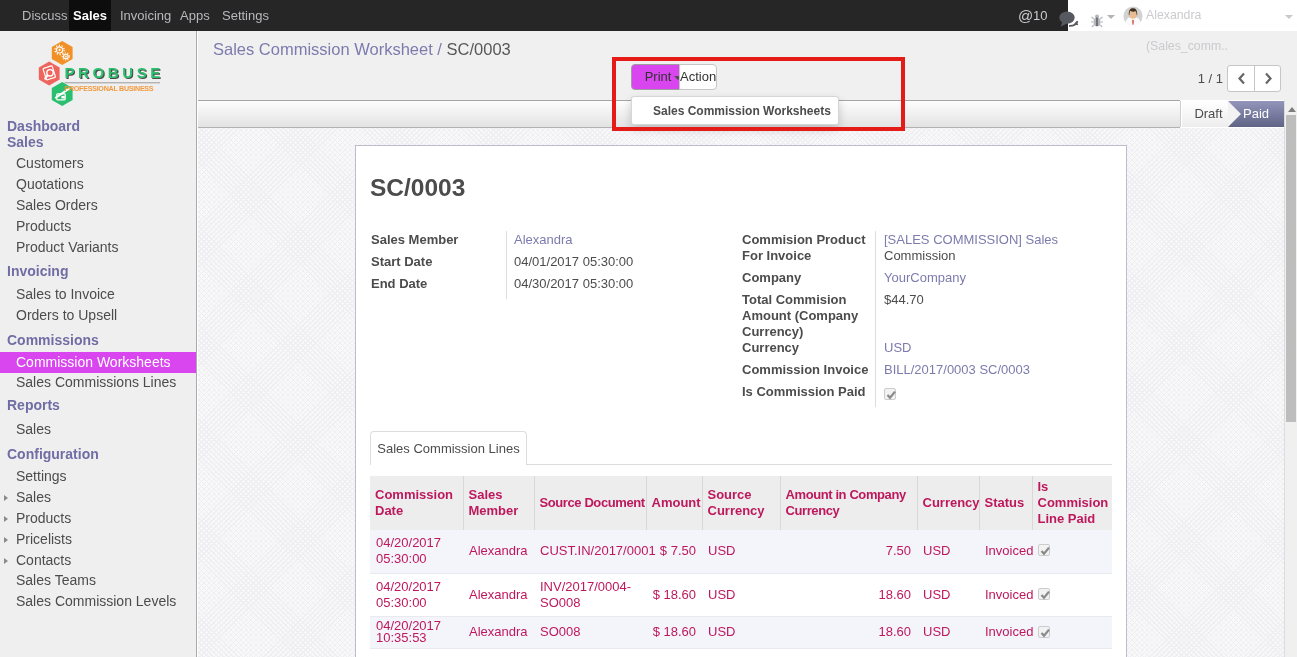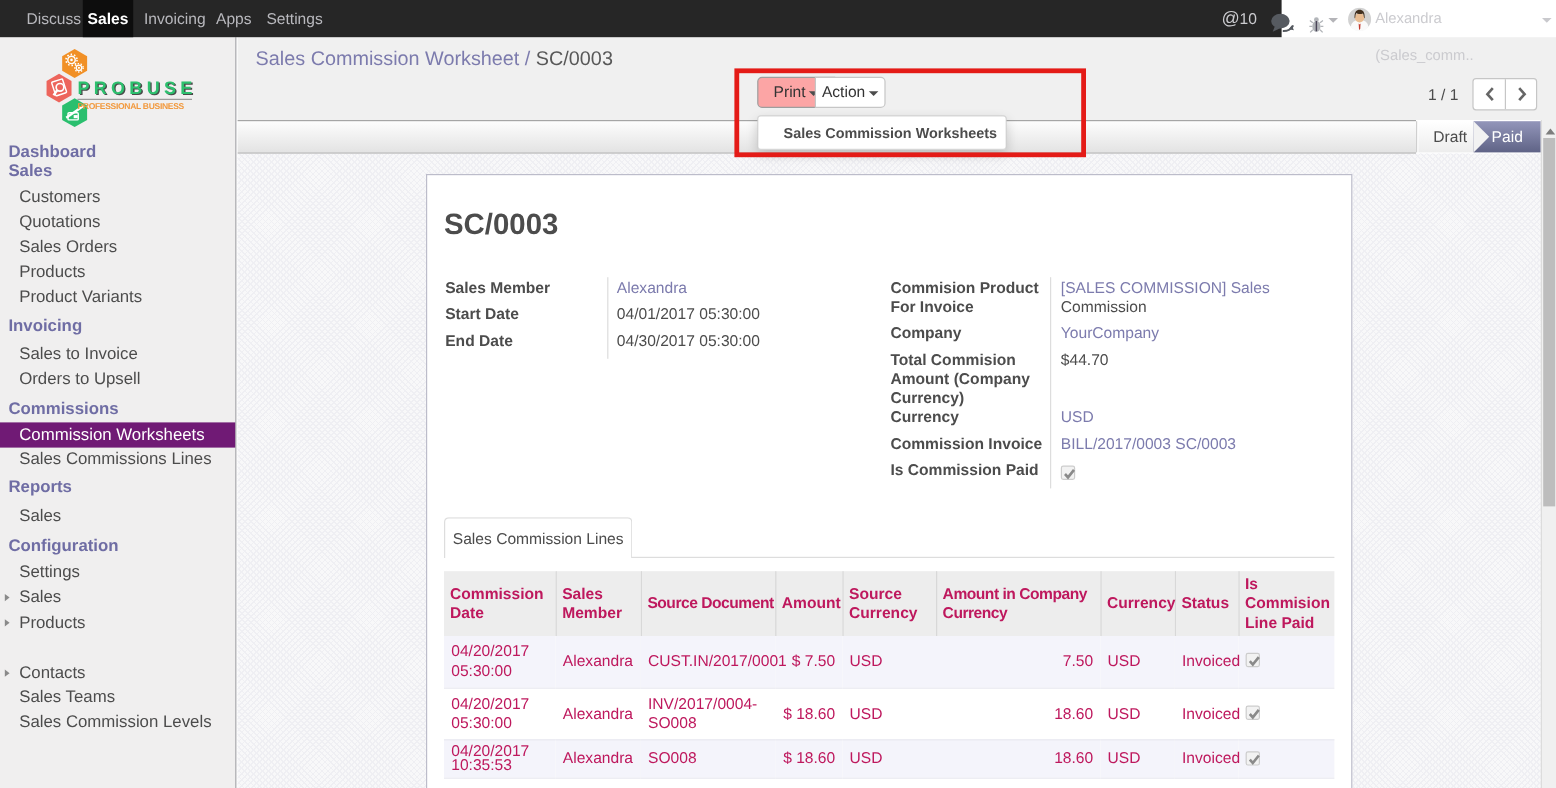--- a/index.html
+++ b/index.html
@@ -8,34 +8,34 @@
 
 #topbar{position:absolute;left:0;top:0;width:1068px;height:31px;background:#262626;z-index:50}
 .titem{position:absolute;top:0;height:31px;line-height:31px;font-size:13px;color:#b8b8bd}
 .titem.active{background:#0d0d0d;color:#fff;font-weight:bold;text-align:center}
 .sys{position:absolute;top:0;height:31px;line-height:31px;color:#cbcbcf;font-size:13px}
 .caret{display:inline-block;width:0;height:0;border-left:4.5px solid transparent;border-right:4.5px solid transparent;border-top:4.5px solid #b4b4b8;vertical-align:middle}
 
 #sidebar{position:absolute;left:0;top:31px;width:197px;height:626px;background:#f0efef;border-right:1px solid #ababaf;z-index:10}
 .shead{position:absolute;left:0;width:196px;height:21px;line-height:21px;padding-left:7px;font-size:14px;font-weight:bold;color:#6f6da4}
 .sitem{position:absolute;left:0;width:196px;height:21px;line-height:21px;padding-left:16px;font-size:14px;color:#4c4c4c;white-space:nowrap}
-.sitem.sel{background:#701a75;color:#fff}
+.sitem.sel{background:#d946ef;color:#fff}
 .sarrow{position:absolute;left:4px;top:7.5px;width:0;height:0;border-top:3px solid transparent;border-bottom:3px solid transparent;border-left:4px solid #8a8a8a}
 
 #cp{position:absolute;left:198px;top:31px;width:1099px;height:69px;background:#f0f0f0;z-index:5}
 #breadcrumb{position:absolute;left:15px;top:9px;font-size:16.5px;color:#7c7bad;white-space:nowrap}
 #breadcrumb .bc-active{color:#585858}
 #statusbar{position:absolute;left:198px;top:100px;width:982px;height:28px;background:linear-gradient(#fdfdfd,#e3e3e3);border-top:1px solid #a5a5a5;border-bottom:1px solid #b2b2b2;z-index:5}
 #content{position:absolute;left:198px;top:128px;width:1086px;height:529px;background-color:#f8f8f9;background-image:repeating-linear-gradient(45deg,#efeff3 0,#efeff3 1px,transparent 1px,transparent 3.5px),repeating-linear-gradient(135deg,#efeff3 0,#efeff3 1px,transparent 1px,transparent 3.5px);z-index:1}
 
 .btn{position:absolute;height:26px;line-height:24px;font-size:13px;color:#333;text-align:center;border:1px solid #c6c6c6;background:#fff;z-index:6}
-#btn-print{left:631px;top:64px;width:65px;border-radius:4px 0 0 4px;background:#fca5a5;border-color:#9e9e9e}
-#btn-action{left:679px;top:64px;width:59px;border-radius:0 4px 4px 0}
+#btn-print{left:631px;top:64px;width:65px;border-radius:4px 0 0 4px;background:#d946ef;border-color:#9e9e9e}
+#btn-action{left:679px;top:64px;width:38px;border-radius:0 4px 4px 0}
 .bcaret{display:inline-block;width:0;height:0;border-left:4px solid transparent;border-right:4px solid transparent;border-top:4px solid #4c4c4c;vertical-align:middle;margin-left:3px}
-#pager-num{position:absolute;left:1190px;top:71px;width:33px;text-align:left;font-size:13px;color:#4c4c4c;z-index:6}
+#pager-num{position:absolute;left:1190px;top:71px;width:33px;text-align:right;font-size:13px;color:#4c4c4c;z-index:6}
 #pager-btns{position:absolute;left:1227px;top:65px;width:54px;height:27px;background:#fff;border:1px solid #c6c6c6;border-radius:3px;z-index:6}
 #pager-btns .half{position:absolute;top:0;width:27px;height:25px;text-align:center}
 
 #dropdown{position:absolute;left:631px;top:96px;width:208px;height:29px;background:#fff;border:1px solid rgba(0,0,0,.16);border-radius:3px;box-shadow:0 4px 10px rgba(0,0,0,.18);z-index:40;line-height:28px;padding-left:21px;font-size:12px;font-weight:bold;color:#4c4c4c;white-space:nowrap}
 
 #redbox{position:absolute;left:612px;top:57px;width:293px;height:74px;border:4px solid #e41b17;z-index:60}
 
 .st-sep{position:absolute;left:982px;top:0;width:1px;height:26px;background:#cfcfcf}
 .st-draft{position:absolute;left:984px;top:0;width:46px;height:26px;line-height:26px;text-align:center;text-indent:7px;font-size:13px;color:#4c4c4c;background:linear-gradient(#fff,#ededed)}
 .st-arrow{position:absolute;left:1030px;top:0;width:0;height:0;border-top:13px solid transparent;border-bottom:13px solid transparent;border-left:13px solid #f2f2f2;z-index:2}
@@ -160,20 +160,21 @@
   <div class="sitem" style="top:253px">Sales to Invoice</div>
   <div class="shead" style="top:299px">Commissions</div>
   <div class="sitem sel" style="top:321px">Commission Worksheets</div>
   <div class="sitem" style="top:341px">Sales Commissions Lines</div>
   <div class="shead" style="top:364px">Reports</div>
   <div class="sitem" style="top:388px">Sales</div>
   <div class="shead" style="top:413px">Configuration</div>
   <div class="sitem" style="top:435px">Settings</div>
   <div class="sitem" style="top:456px">Sales<span class="sarrow"></span></div>
   <div class="sitem" style="top:477px">Products<span class="sarrow"></span></div>
+  <div class="sitem" style="top:498px">Pricelists<span class="sarrow"></span></div>
   <div class="sitem" style="top:519px">Contacts<span class="sarrow"></span></div>
   <div class="sitem" style="top:560px">Sales Commission Levels</div>
   <div class="sitem" style="top:539px">Sales Teams</div>
 </div>
 
 <div id="cp">
   <div id="breadcrumb">Sales Commission Worksheet / <span class="bc-active"> SC/0003</span></div>
 </div>
 <div class="btn" id="btn-print">Print<span class="bcaret"></span></div>
 <div class="btn" id="btn-action">Action<span class="bcaret"></span></div>

